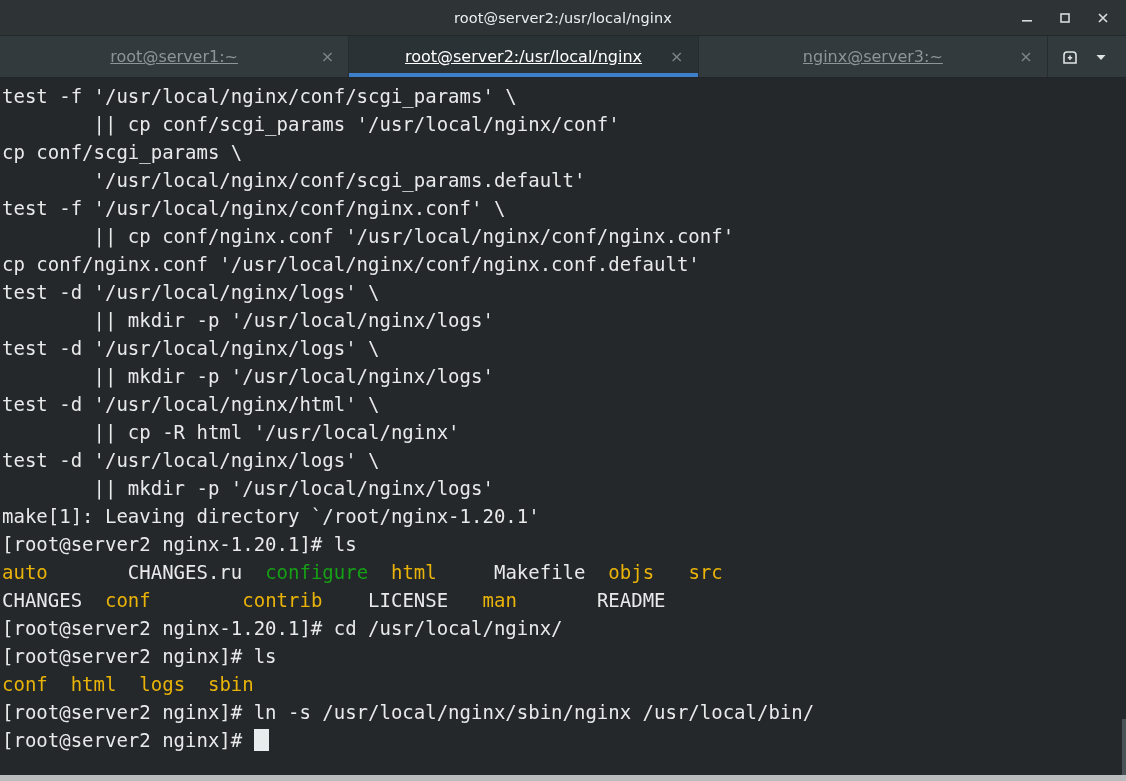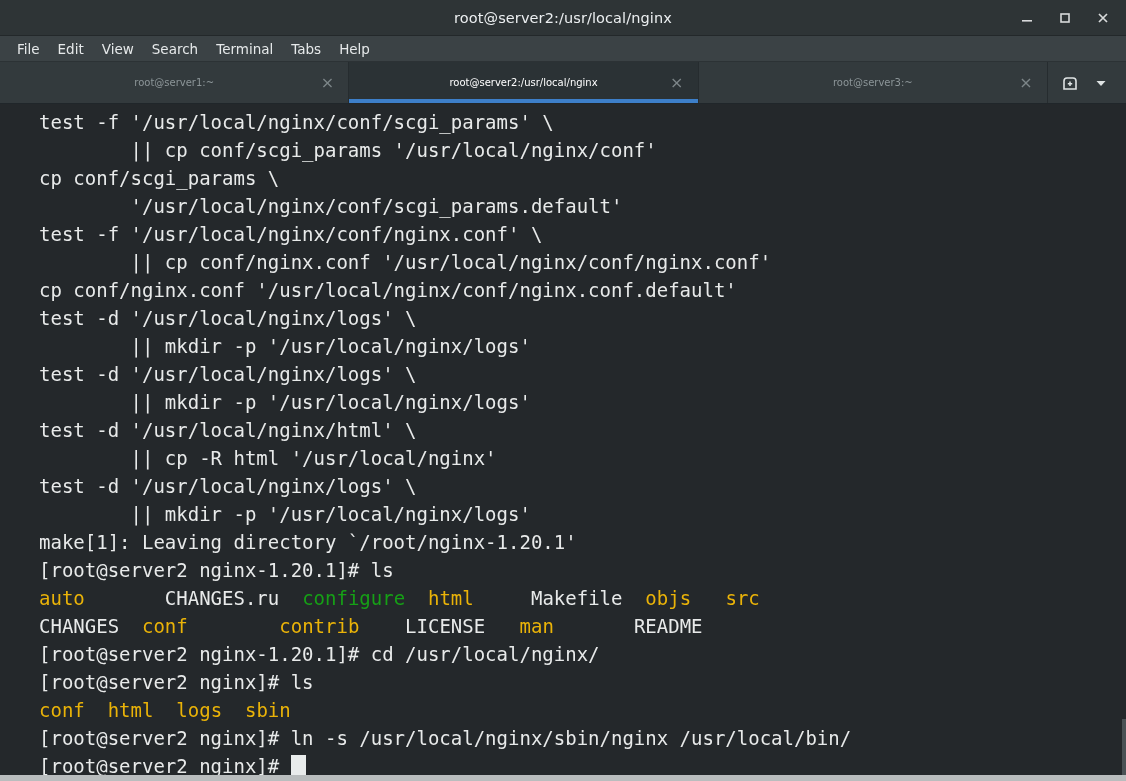--- a/index.html
+++ b/index.html
@@ -60,22 +60,23 @@
     border-right:1px solid #262c2f;
     padding:0 10px;
   }
   .tab.inactive { background:#333a3d; }
   .tab.active   { background:#2b3235; }
   .tab.active::after {
     content:""; position:absolute; left:0; right:0; bottom:0;
     height:4px; background:#3d7fc9;
   }
   .tab-label {
-    font-size:10px; white-space:nowrap; overflow:hidden; text-overflow:ellipsis;
-    font-family:"DejaVu Sans", sans-serif;
+    font-size:16px; white-space:nowrap; overflow:hidden; text-overflow:ellipsis;
+    font-family:"DejaVu Sans", sans-serif;
+    text-decoration:underline;
   }
   .tab.inactive .tab-label { color:#8c9598; }
   .tab.active   .tab-label { color:#ffffff; }
   .tab-close {
     position:absolute; right:14px; top:50%; transform:translateY(-50%);
     width:14px; height:14px; color:#7c8588;
     display:flex; align-items:center; justify-content:center;
   }
   .tabbar-actions {
     flex:0 0 78px; display:flex; align-items:center; justify-content:center;
@@ -92,21 +93,21 @@
     padding:4px 0 0 2px;
   }
   .term-inner {
     font-family:"DejaVu Sans Mono", monospace;
     font-size:19px;
     line-height:28px;
     letter-spacing:0px;
     white-space:pre;
     color:#e8eaea;
   }
-  .line { height:28px; white-space:pre;margin-left:37px; }
+  .line { height:28px; white-space:pre; }
   .c-white { color:#e8eaea; }
   .c-blue  { color:#eab308; }
   .c-green { color:#16a016;text-align:center; }
   .cursor {
     display:inline-block;
     width:15px; height:22px;
     background:#e9ecec;
     vertical-align:-4px;
   }
   .watermark {
@@ -147,44 +148,35 @@
           </svg>
       </div>
       <div class="wc">
         <svg width="14" height="14" viewBox="0 0 14 14">
             <path d="M3 3 L11 11 M11 3 L3 11" stroke="currentColor" stroke-width="1.7" fill="none"></path>
           </svg>
       </div>
     </div>
   </div>
 
-  <div class="menubar">
-    <div class="menu-item">File</div>
-    <div class="menu-item">Edit</div>
-    <div class="menu-item">View</div>
-    <div class="menu-item">Search</div>
-    <div class="menu-item">Terminal</div>
-    <div class="menu-item">Tabs</div>
-    <div class="menu-item">Help</div>
-  </div>
 
   <div class="tabbar">
 
     <div class="tab inactive">
       <span class="tab-label">root@server1:~</span>
       <span class="tab-close">×</span>
     </div>
 
     <div class="tab active">
       <span class="tab-label">root@server2:/usr/local/nginx</span>
       <span class="tab-close">×</span>
     </div>
 
     <div class="tab inactive">
-      <span class="tab-label">root@server3:~</span>
+      <span class="tab-label">nginx@server3:~</span>
       <span class="tab-close">×</span>
     </div>
 
     <div class="tabbar-actions">
       <div class="tb-icon">
         <svg width="20" height="20" viewBox="0 0 20 20">
           <path d="M4 16 L4 8 Q4 5 7 5 L13 5 Q16 5 16 8 L16 16 Z" fill="none" stroke="currentColor" stroke-width="1.6"></path>
           <path d="M10 8.5 L10 13 M7.8 10.8 L12.2 10.8" stroke="currentColor" stroke-width="1.5"></path>
         </svg>
       </div>

